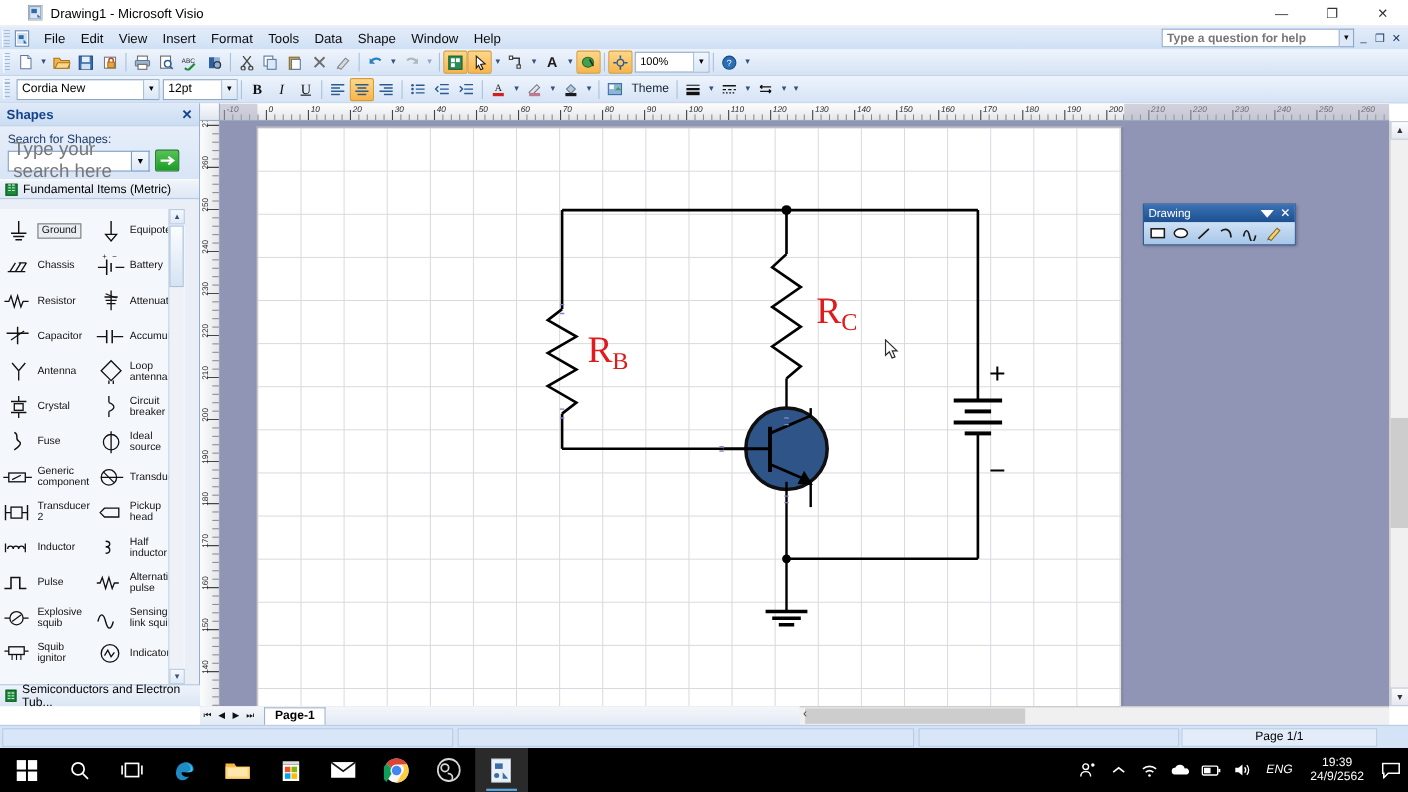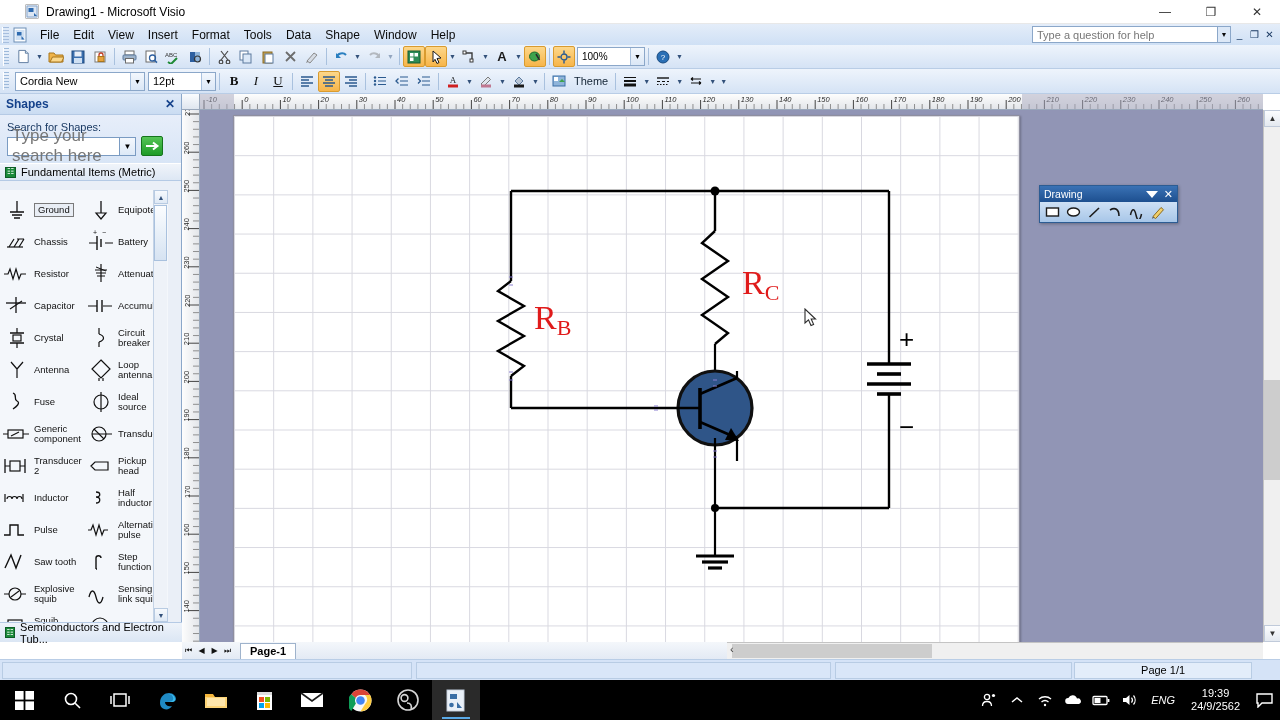--- a/index.html
+++ b/index.html
@@ -34,22 +34,22 @@
     background:linear-gradient(#e4edf9,#cfe0f5);
     display:flex; align-items:center; font-size:12px; color:#0b0b0b;
   }
   .menu-grip { width:7px; height:16px; margin-left:2px;
     background:repeating-linear-gradient(to bottom, #a7bede 0 1px, transparent 1px 3px);
     border-left:1px solid #fff; }
   .menu-appicon { width:16px;height:16px;margin:0 5px 0 3px; }
   .menu-item { padding:2px 7px; cursor:default; white-space:nowrap; }
   .menubar .right-help { margin-left:auto; display:flex; align-items:center; }
   .help-box {
-    width:186px; height:17px; background:#fff; border:1px solid #8ba7c9;
-    font-size:11px; color:#777; padding:1px 4px; display:flex; align-items:center;
+    width:162px; height:17px; background:#fff; border:1px solid #8ba7c9;
+    font-size:11px; color:#777; padding:1px 4px; display:flex; align-items:center;font-weight:bold;
   }
   .help-caret { width:13px; height:17px; background:#dce8f7; border:1px solid #8ba7c9;
     border-left:none; display:flex; align-items:center; justify-content:center; font-size:7px;}
   .mini-btn { width:13px;height:17px; display:flex;align-items:center;justify-content:center;
     font-size:10px; color:#1b3a63; margin-left:2px;}
 
   
   .toolbar {
     position:absolute; left:0; width:1280px; height:24px;
     background:linear-gradient(#eef4fc,#d5e3f5);
@@ -653,20 +653,40 @@
               </svg>
           </span>
           <span class="shape-lbl">Accumul...</span>
         </div>
       </div>
 
       <div class="shape-row">
         <div class="shape-cell">
           <span class="shape-ico">
             <svg width="26" height="26" viewBox="0 0 26 26">
+                <path d="M13 21v-9M13 12L7 5M13 12l6-7" fill="none" stroke="#111" stroke-width="1.2"></path>
+              </svg>
+          </span>
+          <span class="shape-lbl">Antenna</span>
+        </div>
+        <div class="shape-cell">
+          <span class="shape-ico">
+            <svg width="26" height="26" viewBox="0 0 26 26">
+                <path d="M13 3l9 9-9 9-9-9z" fill="none" stroke="#111" stroke-width="1.2"></path>
+                <path d="M11 21v3M15 21v3" stroke="#111" stroke-width="1.2"></path>
+              </svg>
+          </span>
+          <span class="shape-lbl">Loop antenna</span>
+        </div>
+      </div>
+
+      <div class="shape-row">
+        <div class="shape-cell">
+          <span class="shape-ico">
+            <svg width="26" height="26" viewBox="0 0 26 26">
                 <path d="M13 3v5M13 18v5" stroke="#111" stroke-width="1.2"></path>
                 <path d="M6 8h14M6 18h14" stroke="#111" stroke-width="1.3"></path>
                 <rect x="9" y="10" width="8" height="6" fill="none" stroke="#111" stroke-width="1.2"></rect>
               </svg>
           </span>
           <span class="shape-lbl">Crystal</span>
         </div>
         <div class="shape-cell">
           <span class="shape-ico">
             <svg width="26" height="26" viewBox="0 0 26 26">
@@ -676,40 +696,20 @@
               </svg>
           </span>
           <span class="shape-lbl">Circuit breaker</span>
         </div>
       </div>
 
       <div class="shape-row">
         <div class="shape-cell">
           <span class="shape-ico">
             <svg width="26" height="26" viewBox="0 0 26 26">
-                <path d="M13 21v-9M13 12L7 5M13 12l6-7" fill="none" stroke="#111" stroke-width="1.2"></path>
-              </svg>
-          </span>
-          <span class="shape-lbl">Antenna</span>
-        </div>
-        <div class="shape-cell">
-          <span class="shape-ico">
-            <svg width="26" height="26" viewBox="0 0 26 26">
-                <path d="M13 3l9 9-9 9-9-9z" fill="none" stroke="#111" stroke-width="1.2"></path>
-                <path d="M11 21v3M15 21v3" stroke="#111" stroke-width="1.2"></path>
-              </svg>
-          </span>
-          <span class="shape-lbl">Loop antenna</span>
-        </div>
-      </div>
-
-      <div class="shape-row">
-        <div class="shape-cell">
-          <span class="shape-ico">
-            <svg width="26" height="26" viewBox="0 0 26 26">
                 <path d="M9 4c5 2 0 6 4 8s-1 6-4 8" fill="none" stroke="#111" stroke-width="1.3"></path>
               </svg>
           </span>
           <span class="shape-lbl">Fuse</span>
         </div>
         <div class="shape-cell">
           <span class="shape-ico">
             <svg width="26" height="26" viewBox="0 0 26 26">
                 <circle cx="13" cy="13" r="7" fill="none" stroke="#111" stroke-width="1.2"></circle>
                 <path d="M13 3v20" stroke="#111" stroke-width="1.2"></path>
@@ -795,39 +795,20 @@
         <div class="shape-cell">
           <span class="shape-ico">
             <svg width="30" height="26" viewBox="0 0 30 26">
                 <path d="M2 13h3l2-5 3 10 3-10 3 10 2-5h4" fill="none" stroke="#111" stroke-width="1.2"></path>
               </svg>
           </span>
           <span class="shape-lbl">Alternating pulse</span>
         </div>
       </div>
 
-      <div class="shape-row">
-        <div class="shape-cell">
-          <span class="shape-ico">
-            <svg width="30" height="26" viewBox="0 0 30 26">
-                <path d="M3 19L9 6l5 13L19 6" fill="none" stroke="#111" stroke-width="1.4"></path>
-              </svg>
-          </span>
-          <span class="shape-lbl">Saw tooth</span>
-        </div>
-        <div class="shape-cell">
-          <span class="shape-ico">
-            <svg width="26" height="26" viewBox="0 0 26 26">
-                <path d="M8 20V9c0-3 5-3 5 0" fill="none" stroke="#111" stroke-width="1.4"></path>
-                <path d="M8 20h1" stroke="#111" stroke-width="1.4"></path>
-              </svg>
-          </span>
-          <span class="shape-lbl">Step function</span>
-        </div>
-      </div>
 
       <div class="shape-row">
         <div class="shape-cell">
           <span class="shape-ico">
             <svg width="30" height="26" viewBox="0 0 30 26">
                 <circle cx="13" cy="13" r="6" fill="none" stroke="#111" stroke-width="1.2"></circle>
                 <path d="M2 13h5M19 13h5" stroke="#111" stroke-width="1.2"></path>
                 <path d="M9 16l8-6" stroke="#111" stroke-width="1.1"></path>
               </svg>
           </span>

